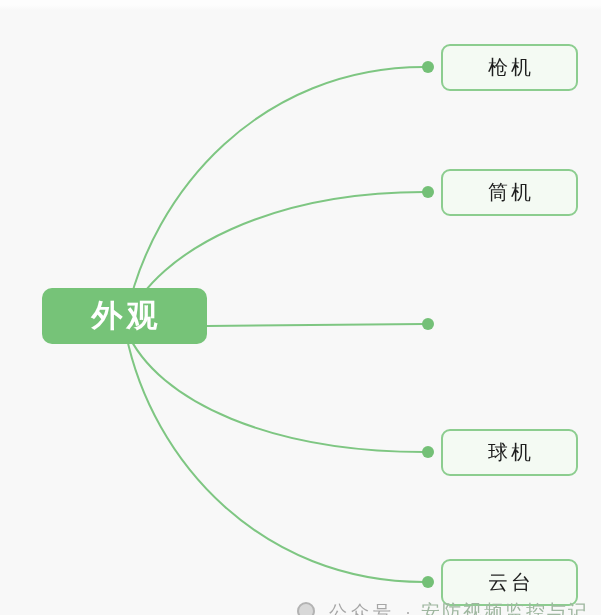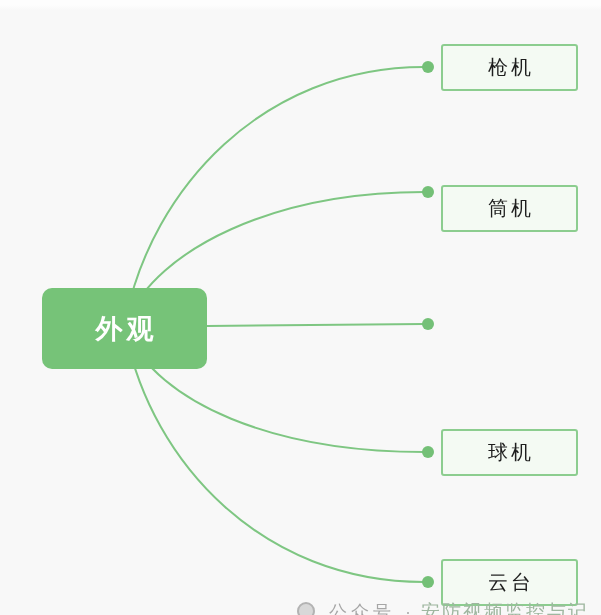--- a/index.html
+++ b/index.html
@@ -14,48 +14,48 @@
     overflow: hidden;
     background: linear-gradient(#fdfdfd 0px, #fdfdfd 5px, #f8f8f8 10px);
   }
   svg.connectors {
     position: absolute; left: 0; top: 0;
     width: 601px; height: 615px;
   }
   .root-node {
     position: absolute;
     left: 42px; top: 288px;
-    width: 165px; height: 81px;
+    width: 165px; height: 56px;
     background: #76c378;
     border-radius: 10px;
     display: flex; align-items: center; justify-content: center;
     color: #ffffff;
-    font-size: 27px;
+    font-size: 31px;
     font-weight: bold;
     letter-spacing: 4px;
     text-indent: 4px; 
     cursor: default;
   }
   .child-node {
     position: absolute;
     left: 441px;
     width: 137px; height: 47px;
     box-sizing: border-box;
     background: #f4faf3;
     border: 2px solid #8ccd8f;
-    border-radius: 3px;
+    border-radius: 9px;
     display: flex; align-items: center; justify-content: center;
     color: #1e1e1e;
     font-size: 20px;
     letter-spacing: 3px;
     text-indent: 3px;
     cursor: default;
   }
   .child-node.n1 { top: 44px; }
-  .child-node.n2 { top: 169px; margin-top: 16px; }
+  .child-node.n2 { top: 169px; }
   .child-node.n3 { top: 301px; }
   .child-node.n4 { top: 429px; }
   .child-node.n5 { top: 559px; }
   .watermark {
     position: absolute;
     left: 297px; top: 602px;
     display: flex; align-items: flex-start;
     white-space: nowrap;
     color: #a6a6a6;
     font-size: 18px;

